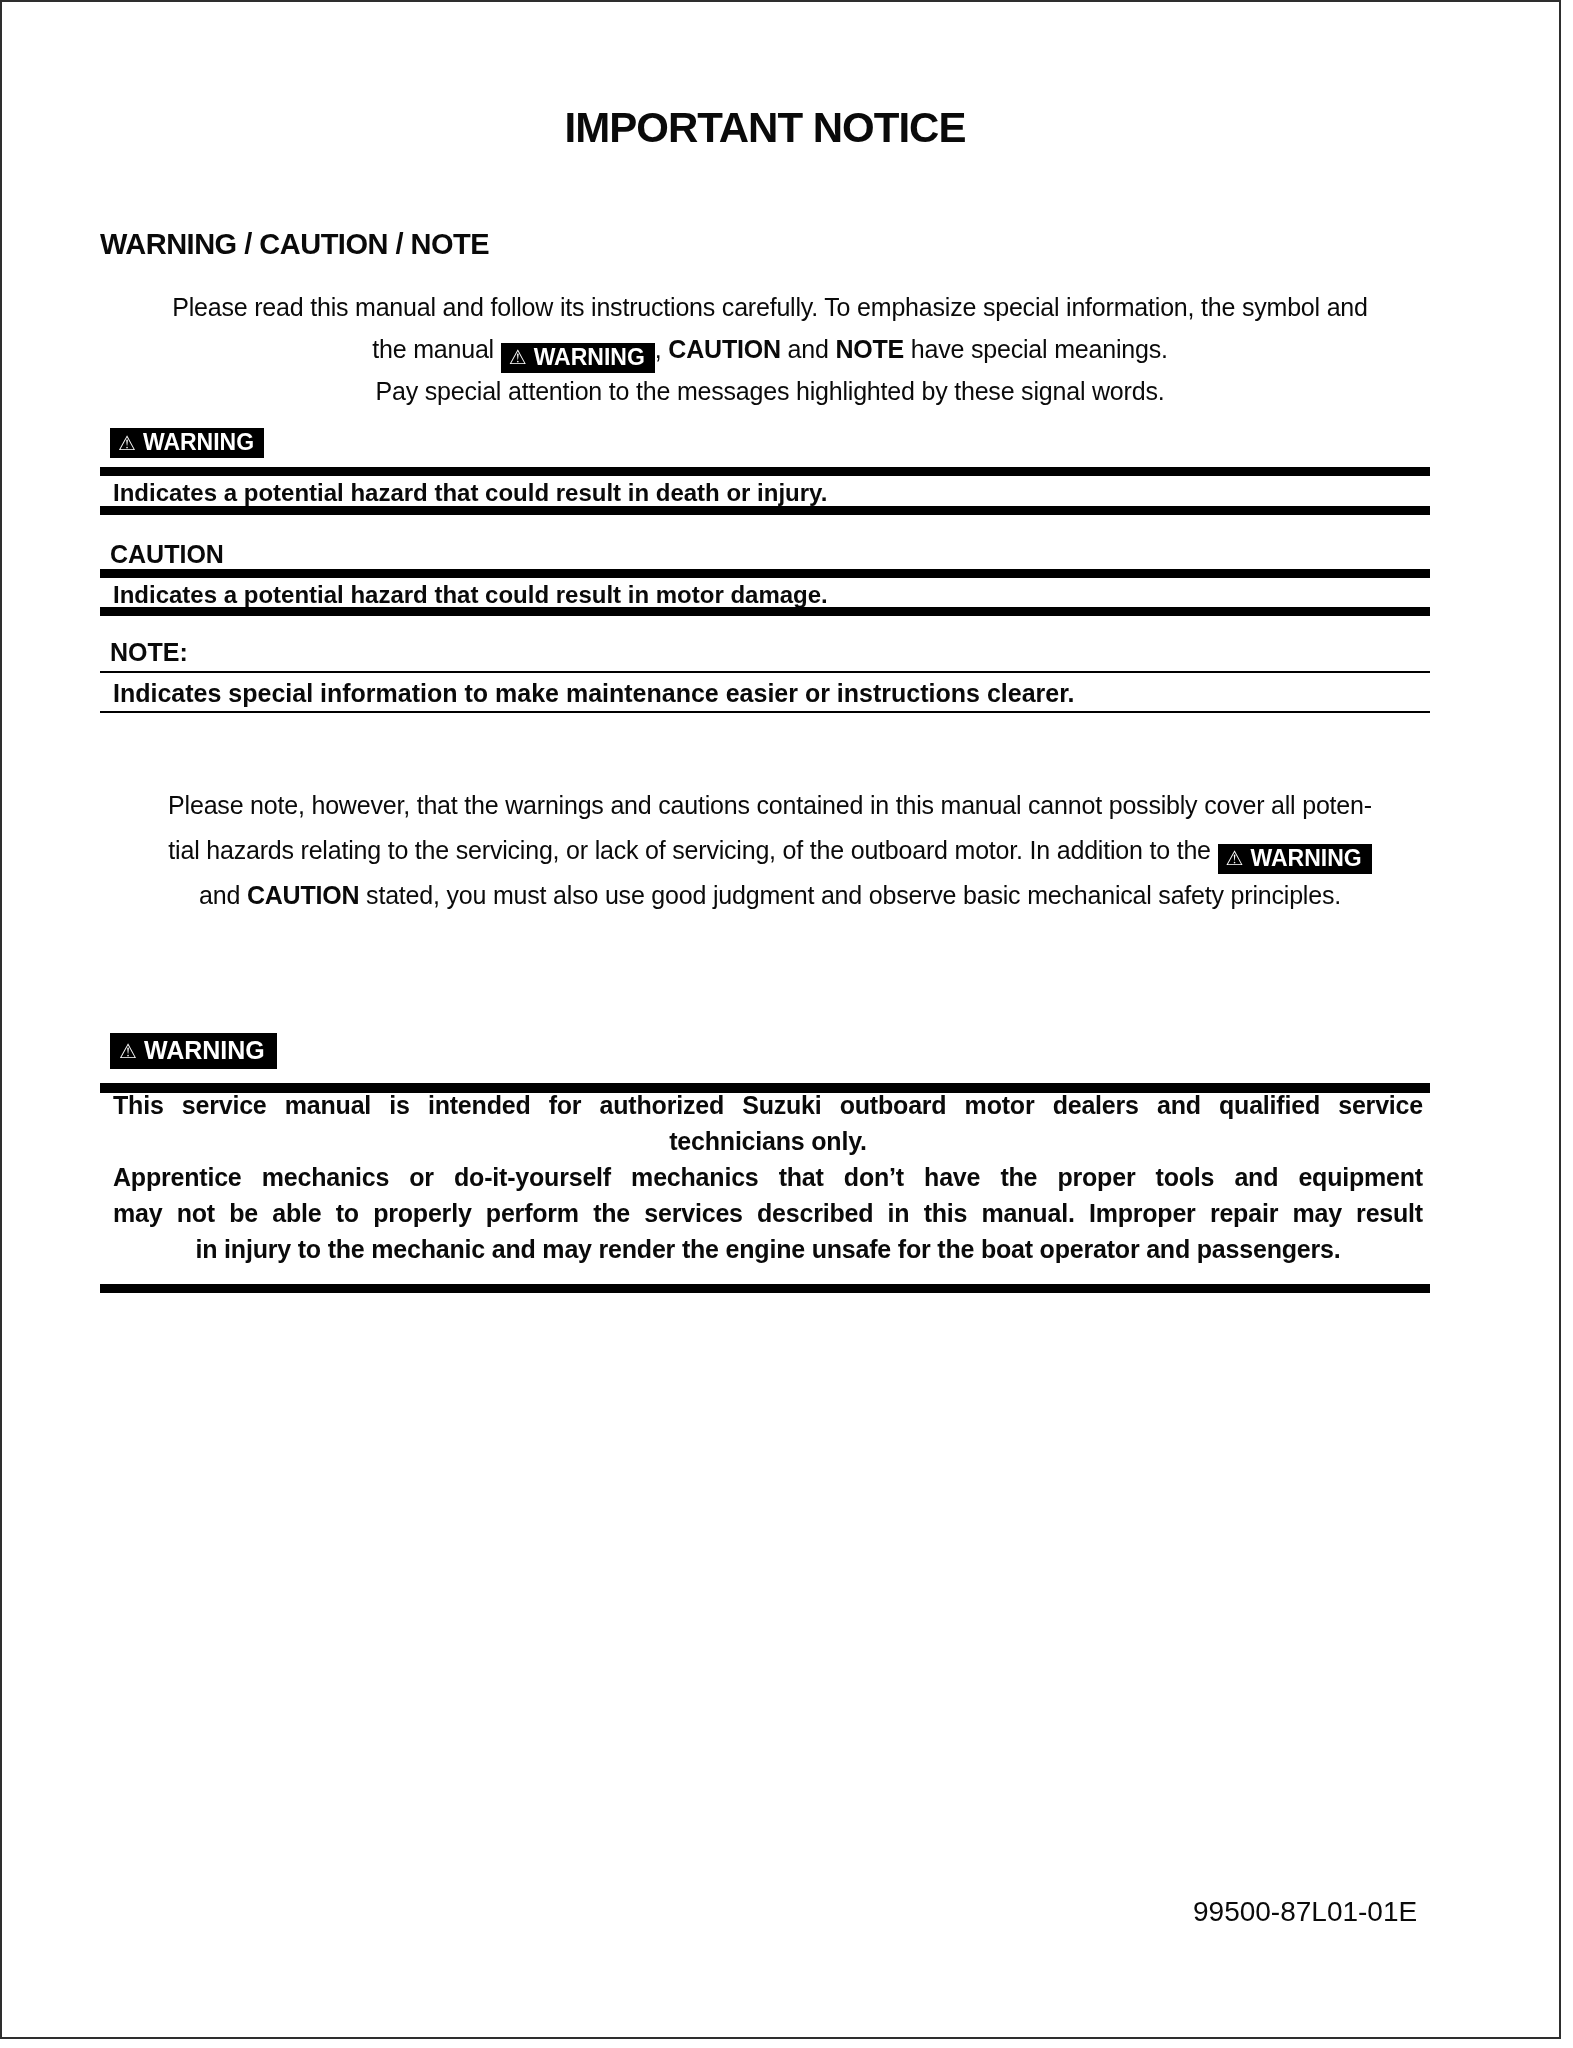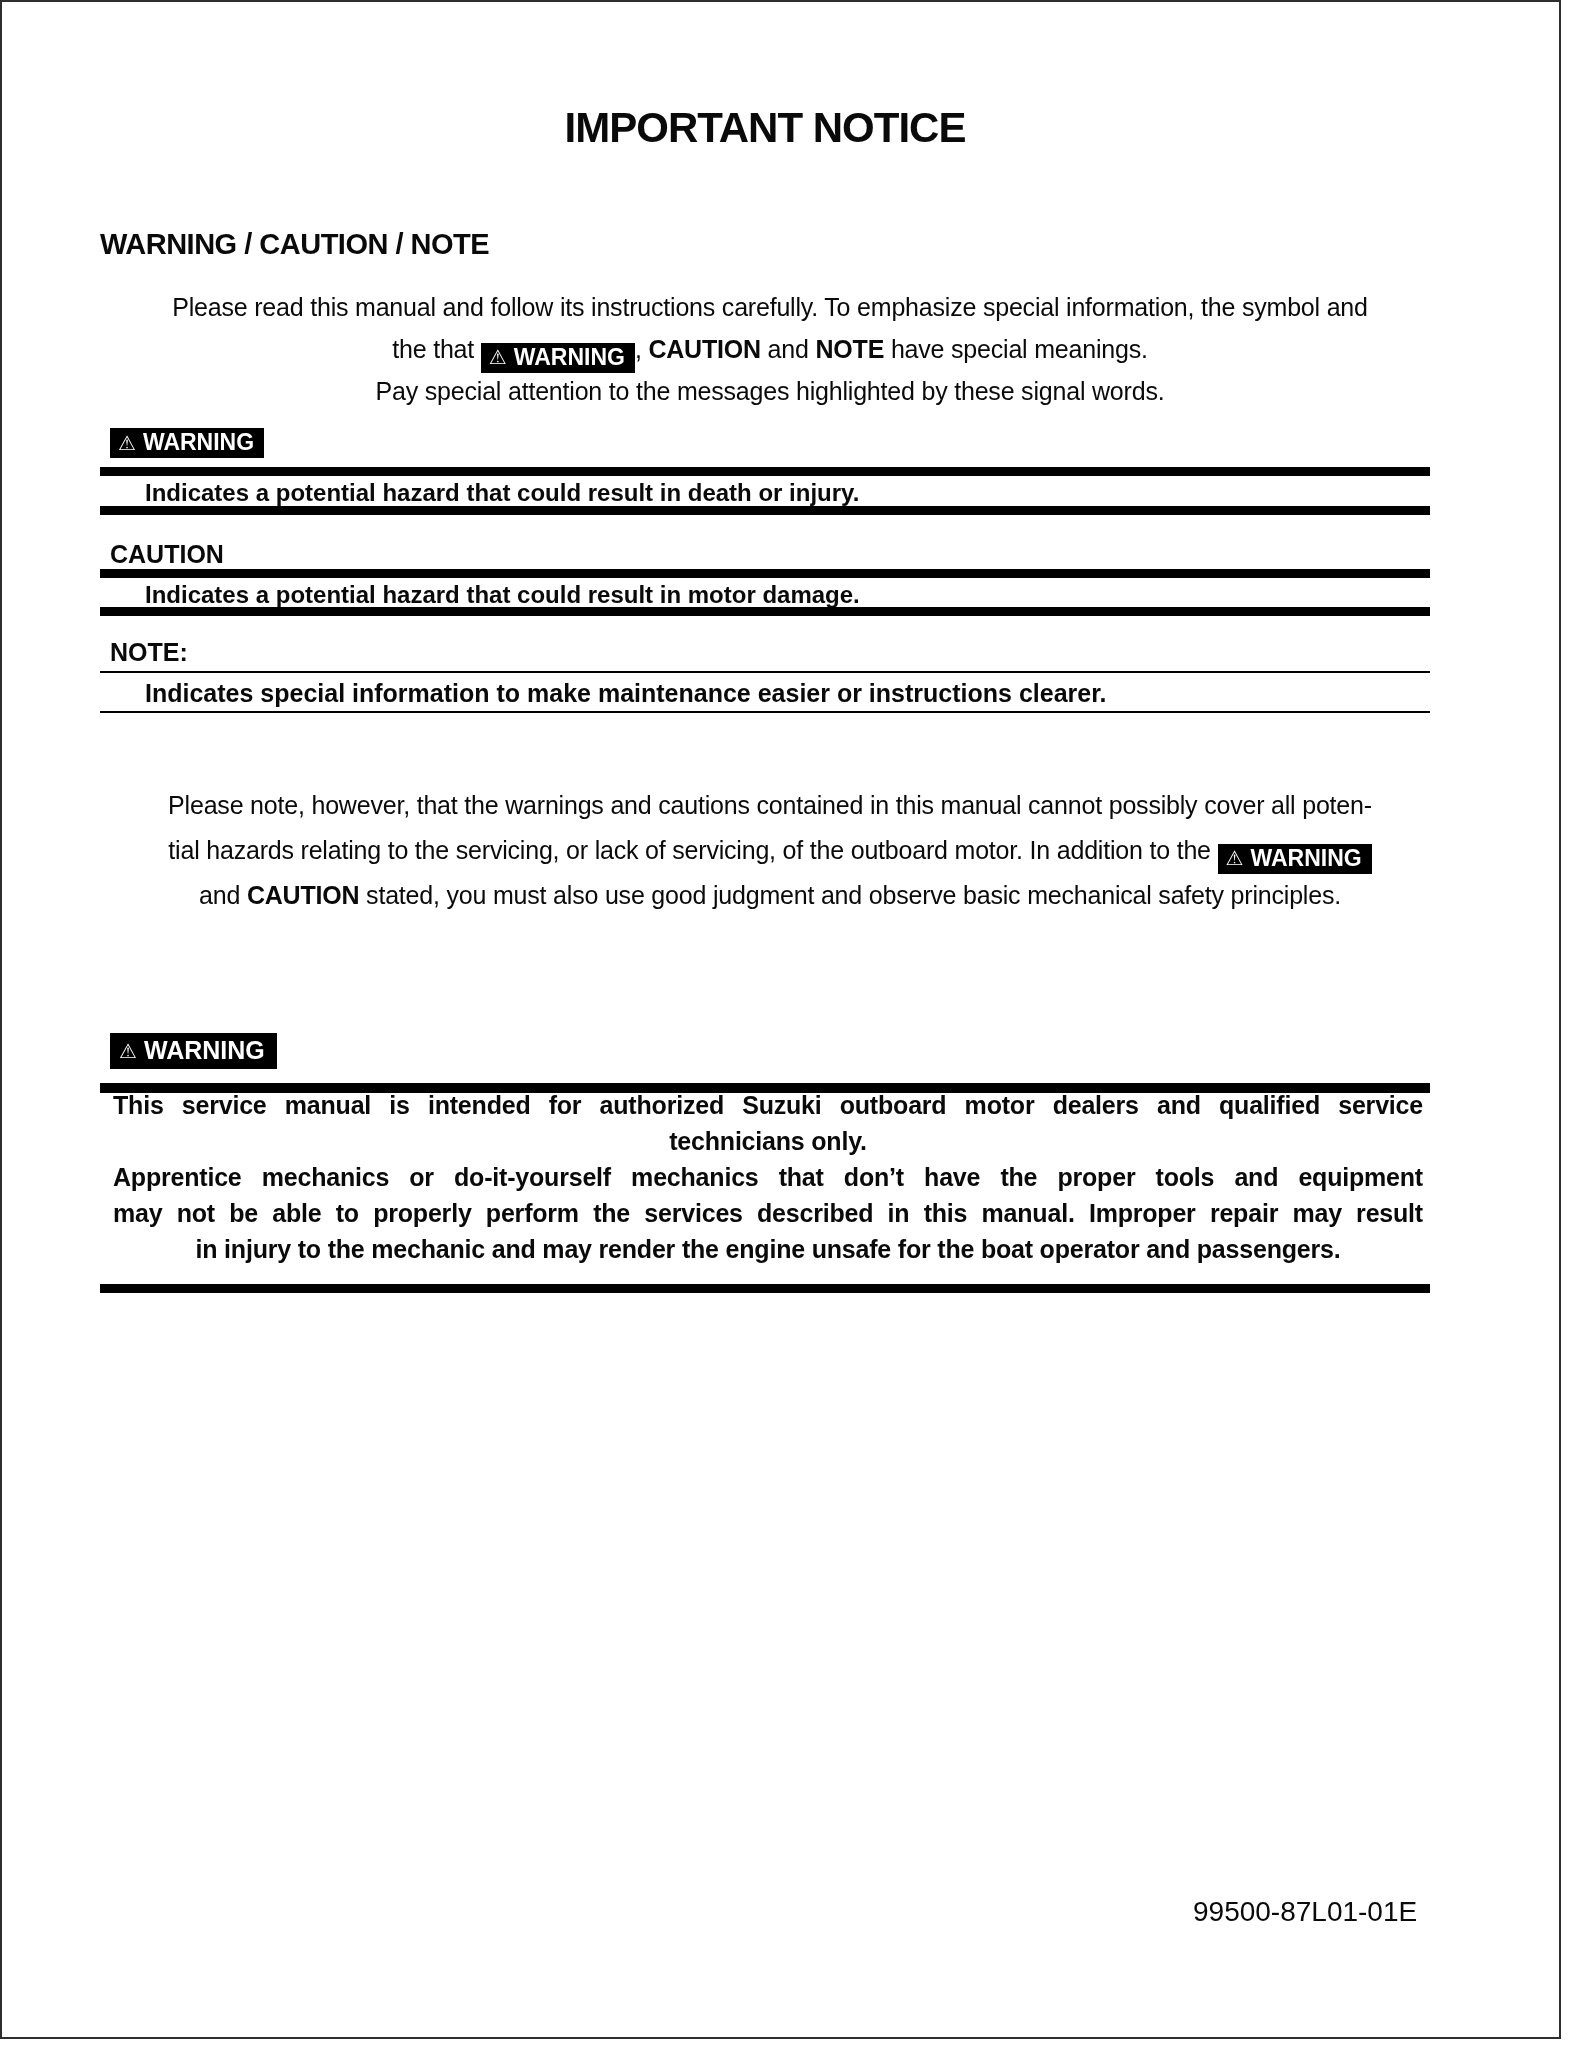--- a/index.html
+++ b/index.html
@@ -14,41 +14,41 @@
   .p1 .line{height:42px;line-height:42px;}
   .p2 .line{height:45px;line-height:45px;}
   .para b{font-weight:700;}
   .wbadge{display:inline-flex;align-items:center;background:#000;color:#fff;font-weight:700;
           font-size:23px;letter-spacing:0;padding:3px 10px 4px 8px;line-height:1;vertical-align:-6px;}
   .wbadge .tri{font-family:"DejaVu Sans",sans-serif;font-size:20px;margin-right:7px;}
   .wbadge.standalone{position:absolute;left:110px;}
   .wbadge.big{font-size:25px;padding:5px 12px 6px 9px;}
   .bar{position:absolute;left:100px;width:1330px;height:9px;background:#000;}
   .bar.thin{height:2px;}
-  .defrow{position:absolute;left:113px;width:1310px;font-size:24px;font-weight:700;line-height:30px;white-space:nowrap;margin-left:32px;}
+  .defrow{position:absolute;left:113px;width:1310px;font-size:24px;font-weight:700;line-height:30px;white-space:nowrap;}
   .deflabel{position:absolute;left:110px;font-size:25px;font-weight:700;}
   .svcbox{position:absolute;left:113px;top:1087px;width:1310px;font-size:25px;font-weight:700;
           letter-spacing:-0.2px;}
   .svcbox .line{height:36px;line-height:36px;text-align:center;}
   .svcbox .line.just{text-align:justify;text-align-last:justify;}
   .doccode{position:absolute;left:1193px;top:1896px;font-size:28px;letter-spacing:0;}
 </style>
 </head>
 <body>
 
 <div class="page">
   <div class="frame"></div>
 
   <h1 class="title">IMPORTANT NOTICE</h1>
 
   <h2 class="heading">WARNING / CAUTION / NOTE</h2>
 
   <div class="para p1" style="top:286px">
     <div class="line">Please read this manual and follow its instructions carefully. To emphasize special information, the symbol and</div>
-    <div class="line"><span>the that </span><span class="wbadge">
+    <div class="line"><span>the manual </span><span class="wbadge">
           <span class="tri">⚠</span>
           <span>WARNING</span>
         </span><span>, </span><b>CAUTION</b><span> and </span><b>NOTE</b><span> have special meanings.</span></div>
     <div class="line">Pay special attention to the messages highlighted by these signal words.</div>
   </div>
 
   <span class="wbadge standalone" style="top:428px">
       <span class="tri">⚠</span>
       <span>WARNING</span>
     </span>

